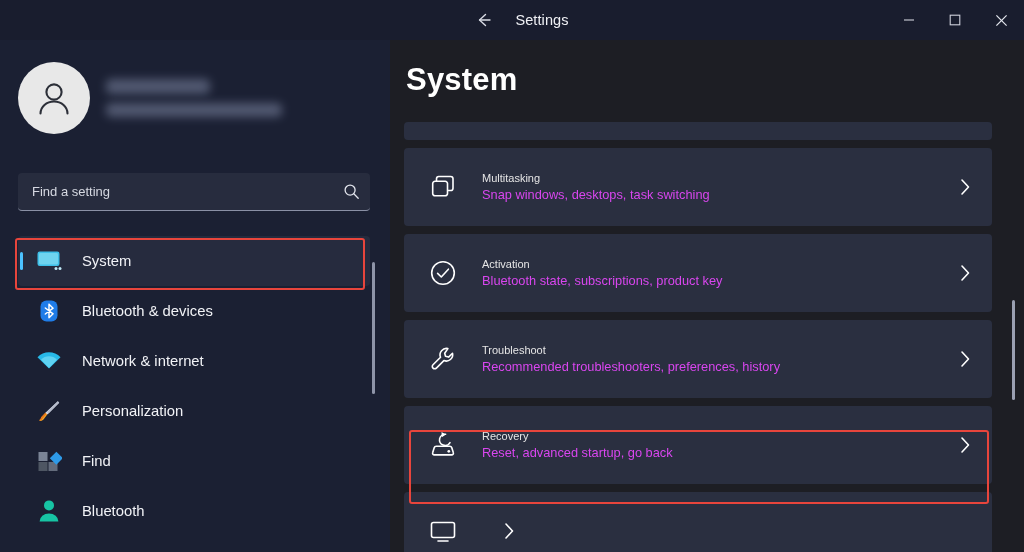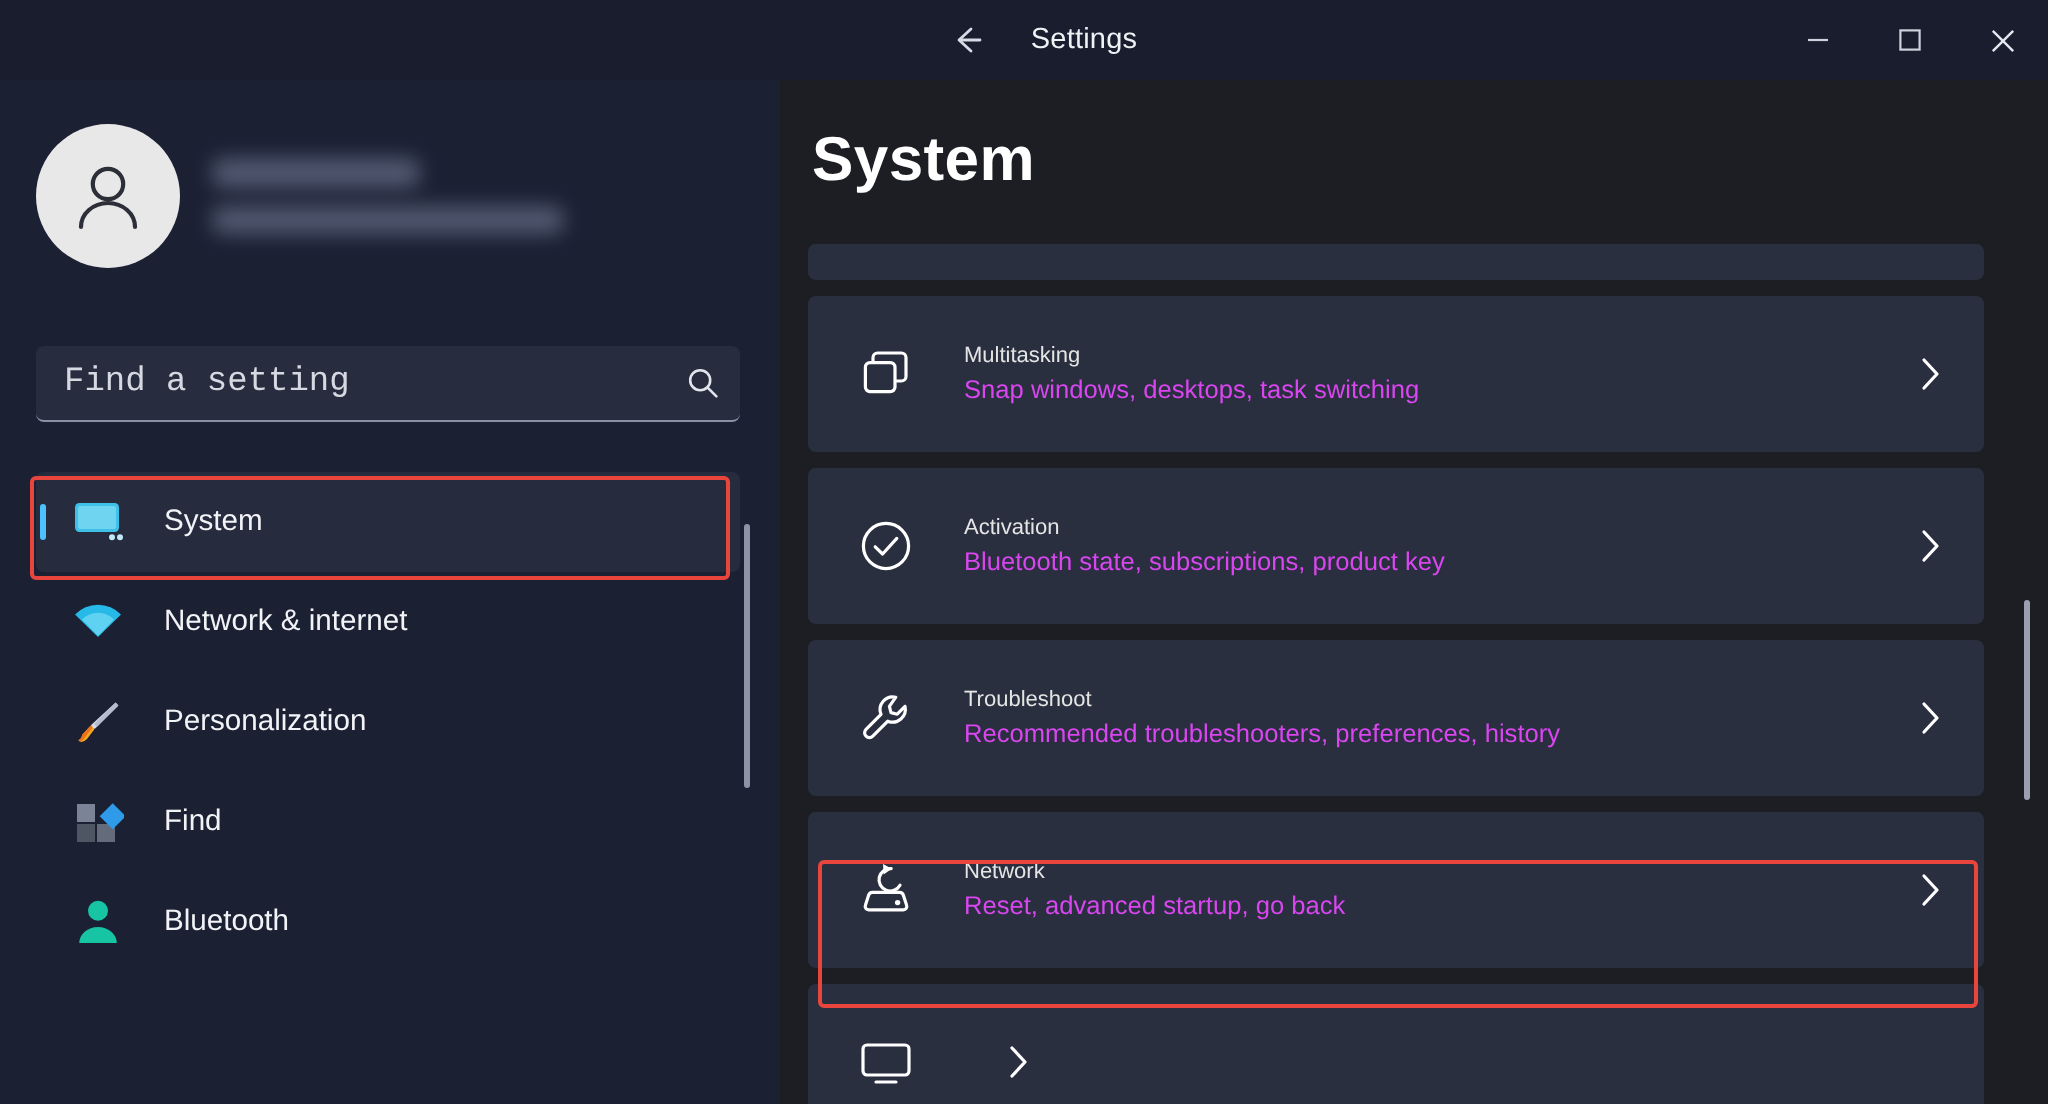--- a/index.html
+++ b/index.html
@@ -104,22 +104,22 @@
     box-sizing: border-box;
     display: flex;
     align-items: center;
   }
   .search-input {
     flex: 1;
     background: transparent;
     border: none;
     outline: none;
     color: #e7e9f0;
-    font-size: 17px;
-    font-family: Liberation Mono, monospace;
+    font-size: 13px;
+    font-family: Liberation Sans, sans-serif;
     padding: 0 10px 0 14px;
   }
   .search-input::placeholder { color: #d6d9e2; opacity: 1; }
   .search-icon {
     width: 38px;
     display: flex; align-items: center; justify-content: center;
   }
 
   
   .nav {
@@ -324,20 +324,29 @@
           <svg width="27" height="22" viewBox="0 0 27 22">
             <rect x="1.5" y="1.5" width="22" height="14.5" rx="2.2" fill="#3fc0e8"></rect>
             <rect x="3" y="3" width="19" height="11.5" rx="1.4" fill="#6fd4ef"></rect>
             <circle cx="20" cy="18.6" r="1.5" fill="#bfe9f6"></circle>
             <circle cx="24" cy="18.6" r="1.5" fill="#bfe9f6"></circle>
           </svg>
         </div>
         <div class="nav-label">System</div>
       </div>
 
+      <div class="nav-item">
+        <div class="nav-icon">
+          <svg width="24" height="24" viewBox="0 0 24 24">
+            <rect x="3.5" y="1.5" width="17" height="21" rx="6" fill="#1f7ce8"></rect>
+            <path d="M12 5.2 L12 18.8 M12 5.2 L16.1 9.2 L8.3 15 M12 18.8 L16.1 14.8 L8.3 9" fill="none" stroke="#ffffff" stroke-width="1.45" stroke-linecap="round" stroke-linejoin="round"></path>
+          </svg>
+        </div>
+        <div class="nav-label">Bluetooth &amp; devices</div>
+      </div>
 
       <div class="nav-item">
         <div class="nav-icon">
           <svg width="26" height="20" viewBox="0 0 26 20">
             <path d="M13 17.5 L1.5 6.2 A16 16 0 0 1 24.5 6.2 Z" fill="#27b9e8"></path>
             <path d="M13 17 L5 8.8 A11 11 0 0 1 21 8.8 Z" fill="#5fd2f2"></path>
           </svg>
         </div>
         <div class="nav-label">Network &amp; internet</div>
       </div>
@@ -444,21 +453,21 @@
       <div class="card">
         <div class="card-icon">
           <svg width="28" height="28" viewBox="0 0 28 28">
             <path d="M16.6 3.3 A5.6 5.6 0 1 0 21 11.6" fill="none" stroke="#ffffff" stroke-width="1.6" stroke-linecap="round"></path>
             <path d="M12.5 1 L16.9 3.4 L12.8 6.2 Z" fill="#ffffff"></path>
             <path d="M5.3 16.6 A2 2 0 0 1 7.2 15.2 L20.8 15.2 A2 2 0 0 1 22.7 16.6 L24.3 21.6 A1.7 1.7 0 0 1 22.7 23.9 L5.3 23.9 A1.7 1.7 0 0 1 3.7 21.6 Z" fill="none" stroke="#ffffff" stroke-width="1.6" stroke-linejoin="round"></path>
             <circle cx="19.8" cy="20.3" r="1.35" fill="#ffffff"></circle>
           </svg>
         </div>
         <div class="card-text">
-          <div class="card-title">Network</div>
+          <div class="card-title">Recovery</div>
           <div class="card-sub">Reset, advanced startup, go back</div>
         </div>
         <div class="card-chevron">
           <svg width="14" height="20" viewBox="0 0 14 20">
             <path d="M4 3 L10.5 10 L4 17" fill="none" stroke="#ffffff" stroke-width="1.6" stroke-linecap="round" stroke-linejoin="round"></path>
           </svg>
         </div>
       </div>
 
       <div class="card">

